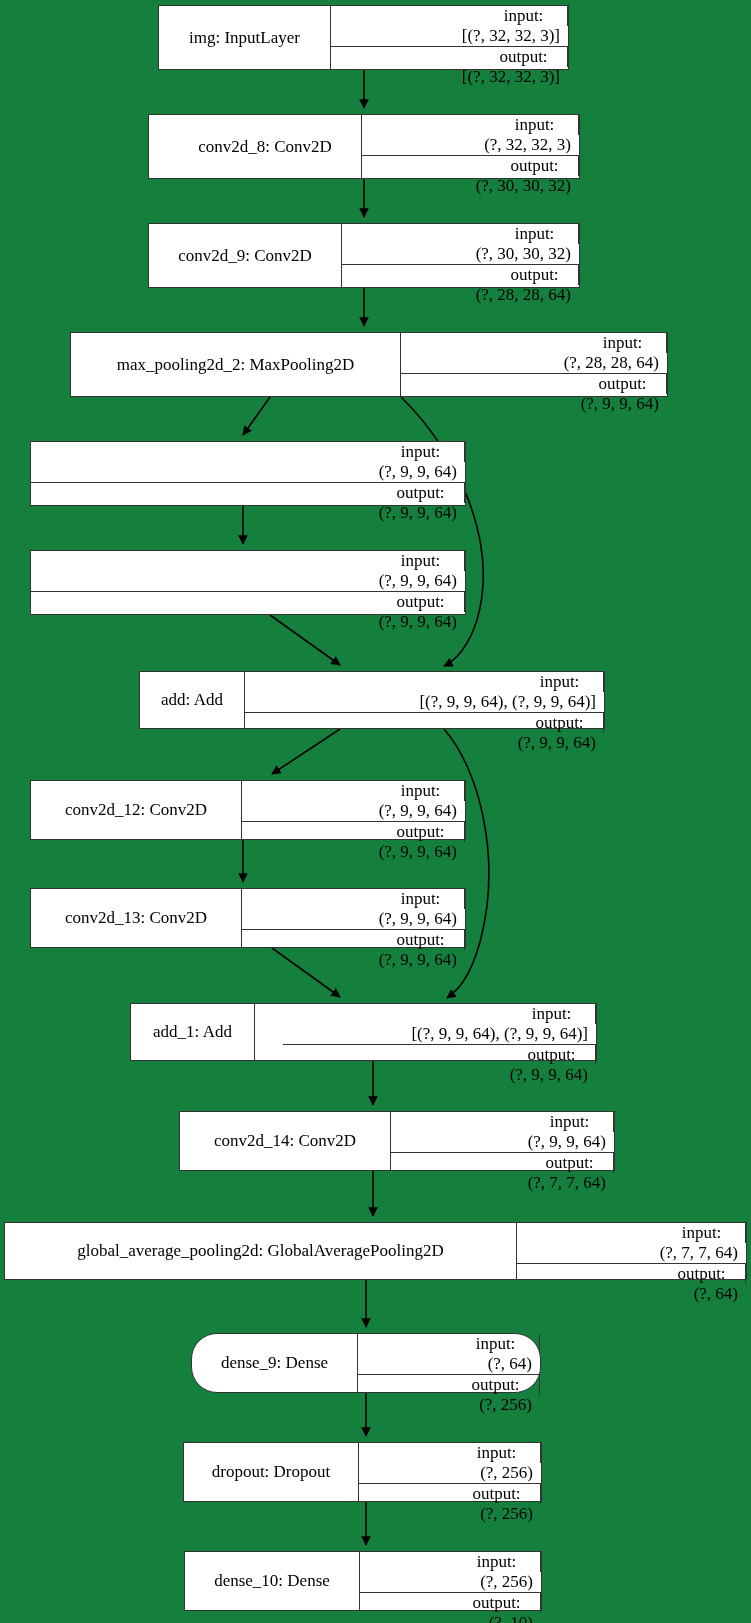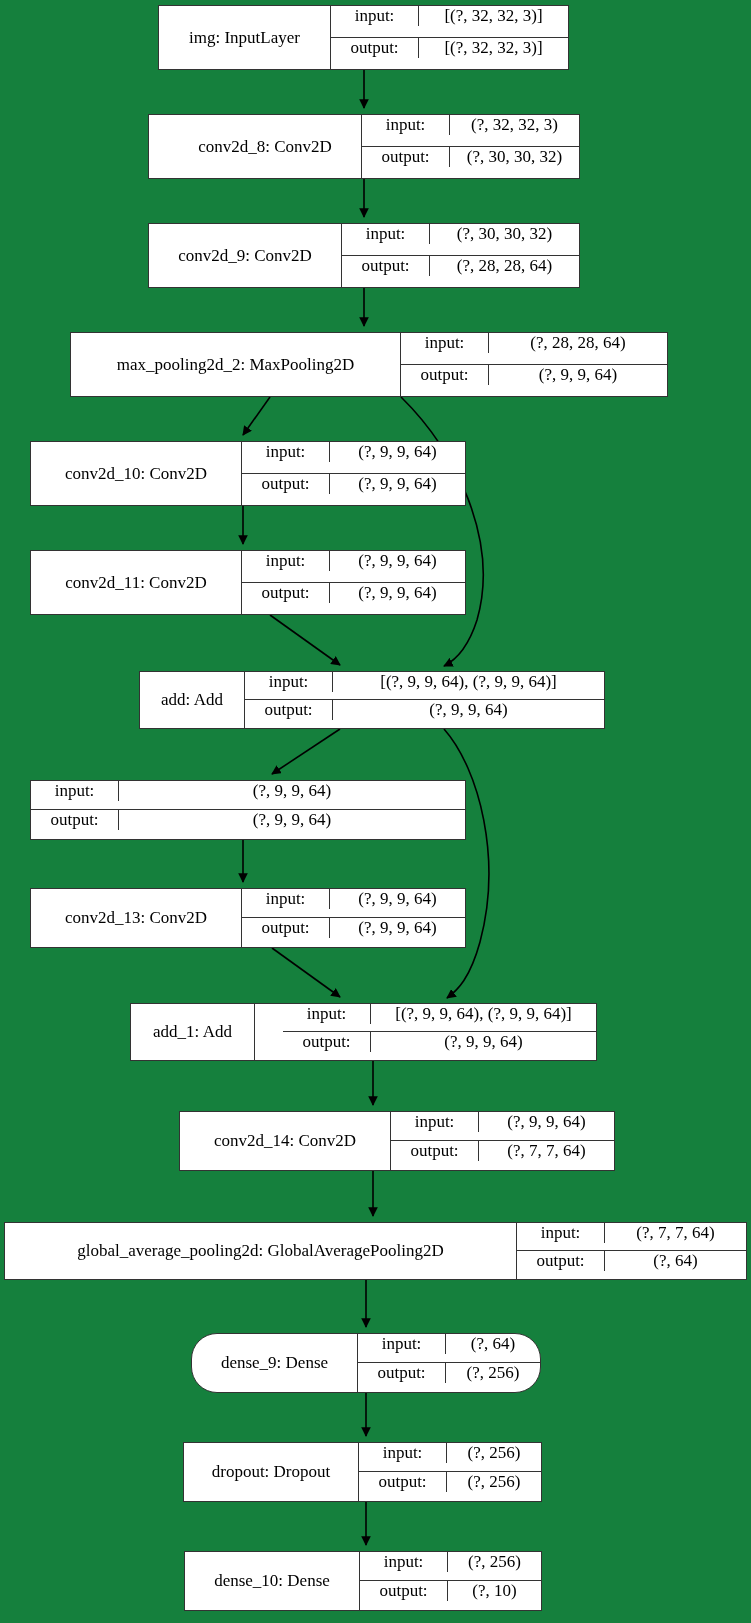--- a/index.html
+++ b/index.html
@@ -47,22 +47,23 @@
   }
   .nd-table {
     box-sizing: border-box;
     display: flex;
     flex-direction: column;
     flex: 1 1 auto;
   }
   .nd-row {
     box-sizing: border-box;
     display: flex;
+    flex-direction: column;
     flex: 1 1 50%;
-    align-items: flex-start;
+    align-items: flex-end;
   }
   .nd-row.top {
     border-bottom: 1px solid #333333;
   }
   .nd-key {
     box-sizing: border-box;
     display: flex;
     align-items: center;
     justify-content: center;
     font-size: 17px;
@@ -164,35 +165,33 @@
         <div class="nd-val">(?, 28, 28, 64)</div>
       </div>
       <div class="nd-row">
         <div class="nd-key" style="width:88px;">output:</div>
         <div class="nd-val">(?, 9, 9, 64)</div>
       </div>
     </div>
   </div>
 
   <div class="node" style="left:30px; top:441px; width:436px; height:65px;">
-    <div class="nd-name" style="width:211px;">conv2d_10: Conv2D</div>
     <div class="nd-table">
       <div class="nd-row top">
         <div class="nd-key" style="width:88px;">input:</div>
         <div class="nd-val">(?, 9, 9, 64)</div>
       </div>
       <div class="nd-row">
         <div class="nd-key" style="width:88px;">output:</div>
         <div class="nd-val">(?, 9, 9, 64)</div>
       </div>
     </div>
   </div>
 
   <div class="node" style="left:30px; top:550px; width:436px; height:65px;">
-    <div class="nd-name" style="width:211px;">conv2d_11: Conv2D</div>
     <div class="nd-table">
       <div class="nd-row top">
         <div class="nd-key" style="width:88px;">input:</div>
         <div class="nd-val">(?, 9, 9, 64)</div>
       </div>
       <div class="nd-row">
         <div class="nd-key" style="width:88px;">output:</div>
         <div class="nd-val">(?, 9, 9, 64)</div>
       </div>
     </div>
@@ -206,20 +205,21 @@
         <div class="nd-val">[(?, 9, 9, 64), (?, 9, 9, 64)]</div>
       </div>
       <div class="nd-row">
         <div class="nd-key" style="width:88px;">output:</div>
         <div class="nd-val">(?, 9, 9, 64)</div>
       </div>
     </div>
   </div>
 
   <div class="node" style="left:30px; top:780px; width:436px; height:60px;">
+    <div class="nd-name" style="width:211px;">conv2d_12: Conv2D</div>
     <div class="nd-table">
       <div class="nd-row top">
         <div class="nd-key" style="width:88px;">input:</div>
         <div class="nd-val">(?, 9, 9, 64)</div>
       </div>
       <div class="nd-row">
         <div class="nd-key" style="width:88px;">output:</div>
         <div class="nd-val">(?, 9, 9, 64)</div>
       </div>
     </div>

